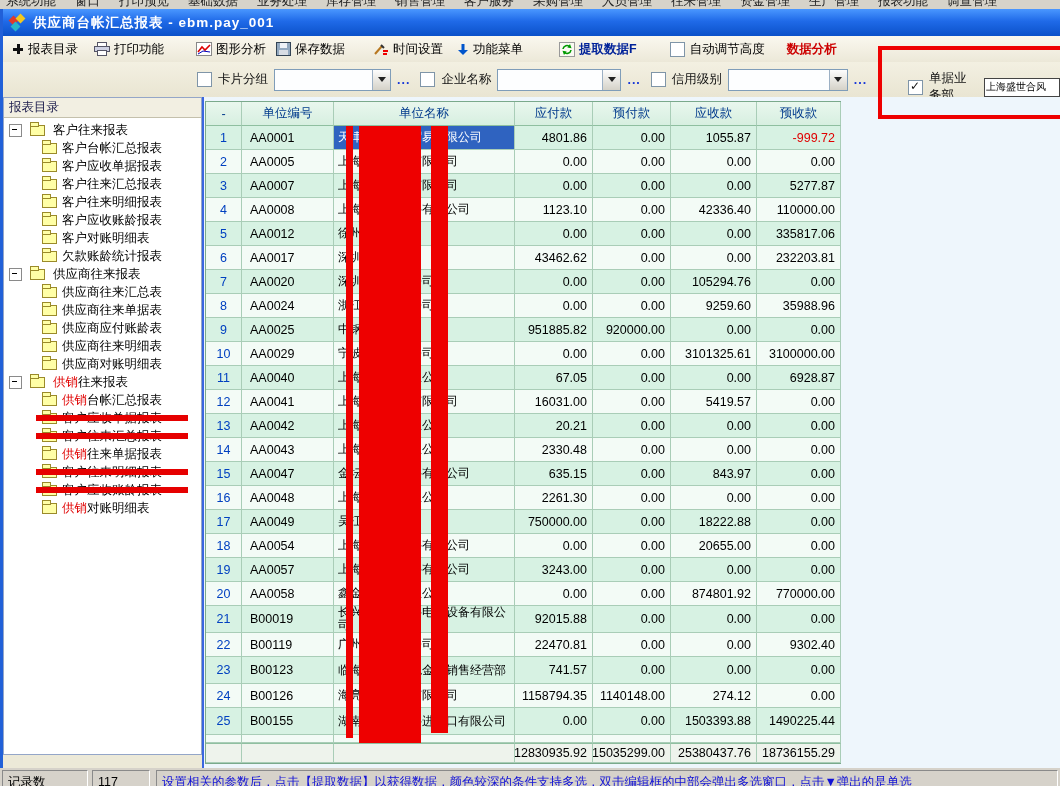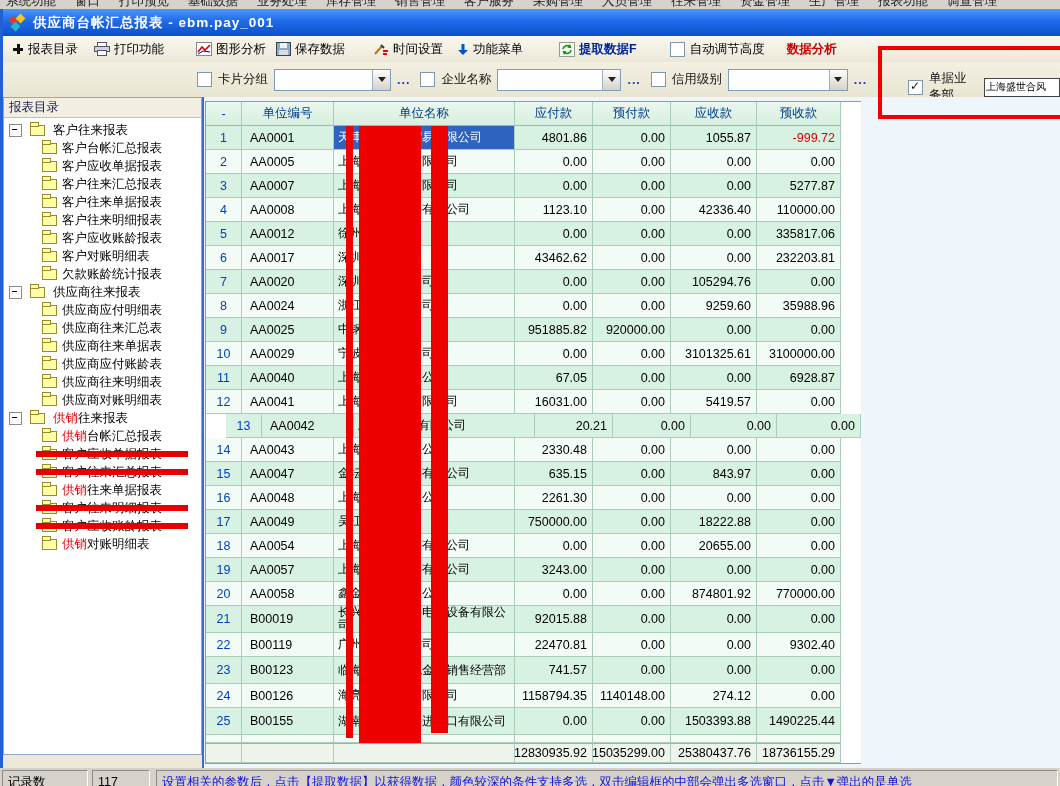--- a/index.html
+++ b/index.html
@@ -258,46 +258,38 @@
       <div class="trow child">
         <span class="folder"></span>
         <span class="tlabel"><span>客户应收单据报表</span></span>
       </div>
       <div class="trow child">
         <span class="folder"></span>
         <span class="tlabel"><span>客户往来汇总报表</span></span>
       </div>
       <div class="trow child">
         <span class="folder"></span>
-        <span class="tlabel"><span>客户往来单据报表</span></span>
-      </div>
-      <div class="trow child">
-        <span class="folder"></span>
         <span class="tlabel"><span>客户往来明细报表</span></span>
       </div>
       <div class="trow child">
         <span class="folder"></span>
         <span class="tlabel"><span>客户应收账龄报表</span></span>
       </div>
       <div class="trow child">
         <span class="folder"></span>
         <span class="tlabel"><span>客户对账明细表</span></span>
       </div>
       <div class="trow child">
         <span class="folder"></span>
         <span class="tlabel"><span>欠款账龄统计报表</span></span>
       </div>
       <div class="trow group">
         <span class="exp"></span>
         <span class="folder"></span>
         <span class="tlabel"><span>供应商往来报表</span></span>
-      </div>
-      <div class="trow child">
-        <span class="folder"></span>
-        <span class="tlabel"><span>供应商应付明细表</span></span>
       </div>
       <div class="trow child">
         <span class="folder"></span>
         <span class="tlabel"><span>供应商往来汇总表</span></span>
       </div>
       <div class="trow child">
         <span class="folder"></span>
         <span class="tlabel"><span>供应商往来单据表</span></span>
       </div>
       <div class="trow child">
@@ -462,21 +454,21 @@
     <div class="grow even" style="height: 24px; overflow: hidden;">
       <div class="gcell c-num" style="width: 36px; height: 24px;">12</div>
       <div class="gcell c-code" style="width: 92px; height: 24px;">AA0041</div>
       <div class="gcell c-name" style="width: 181px; height: 24px;">上海金属贸易有限公司</div>
       <div class="gcell c-val" style="width: 78px; height: 24px;">16031.00</div>
       <div class="gcell c-val" style="width: 78px; height: 24px;">0.00</div>
       <div class="gcell c-val" style="width: 86px; height: 24px;">5419.57</div>
       <div class="gcell c-val" style="width: 84px; height: 24px;">0.00</div>
     </div>
     <div class="grow odd" style="height: 24px; overflow: hidden;">
-      <div class="gcell c-num" style="width: 36px; height: 24px; margin-left: 20px;">13</div>
+      <div class="gcell c-num" style="width: 36px; height: 24px;">13</div>
       <div class="gcell c-code" style="width: 92px; height: 24px;">AA0042</div>
       <div class="gcell c-name" style="width: 181px; height: 24px;">上海环金属有限公司</div>
       <div class="gcell c-val" style="width: 78px; height: 24px;">20.21</div>
       <div class="gcell c-val" style="width: 78px; height: 24px;">0.00</div>
       <div class="gcell c-val" style="width: 86px; height: 24px;">0.00</div>
       <div class="gcell c-val" style="width: 84px; height: 24px;">0.00</div>
     </div>
     <div class="grow even" style="height: 24px; overflow: hidden;">
       <div class="gcell c-num" style="width: 36px; height: 24px;">14</div>
       <div class="gcell c-code" style="width: 92px; height: 24px;">AA0043</div>

